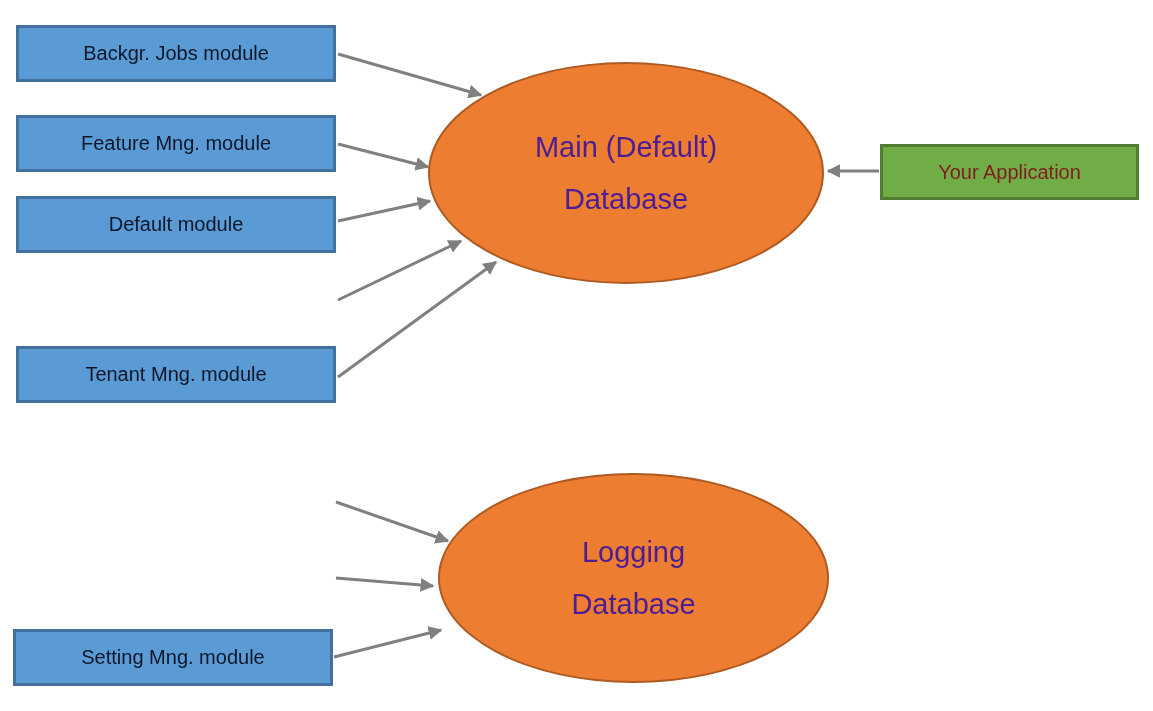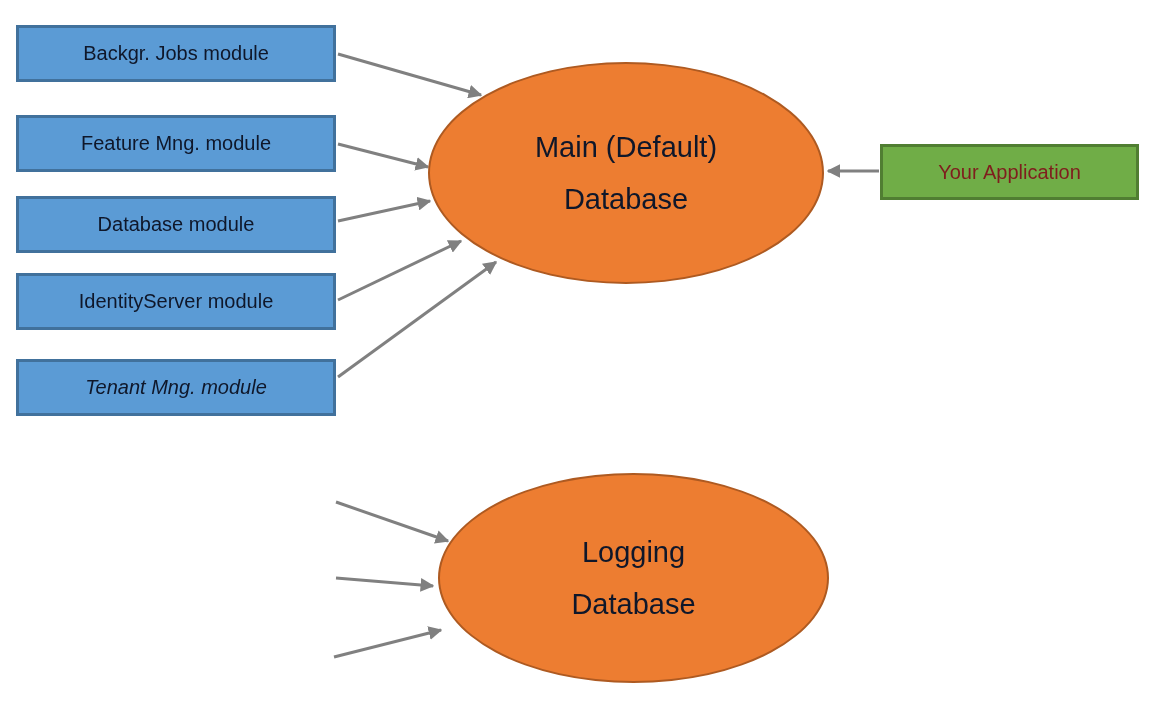--- a/index.html
+++ b/index.html
@@ -30,21 +30,21 @@
     align-items: center;
     justify-content: center;
     text-align: center;
   }
   .db-ellipse {
     position: absolute;
     box-sizing: border-box;
     background: #ED7D31;
     border: 2px solid #AE5A21;
     border-radius: 50%;
-    color: #0f172a;
+    color: #4c1d95;
     display: flex;
     flex-direction: column;
     align-items: center;
     justify-content: center;
     text-align: center;
     font-size: 29px;
     line-height: 52px;
   }
   .app-box {
     position: absolute;
@@ -58,21 +58,21 @@
     display: flex;
     align-items: center;
     justify-content: center;
     text-align: center;
   }
   
   .m-top-0 { left: 16px; top: 25px;  }
   .m-top-1 { left: 16px; top: 115px; }
   .m-top-2 { left: 16px; top: 196px; }
   .m-top-3 { left: 16px; top: 273px; }
-  .m-top-4 { left: 16px; top: 359px; font-style: italic; }
+  .m-top-4 { left: 16px; top: 346px; }
   
   .m-bot-0 { left: 13px; top: 473px; }
   .m-bot-1 { left: 13px; top: 551px; }
   .m-bot-2 { left: 13px; top: 629px; }
 
   .main-db   { left: 428px; top: 62px;  width: 396px; height: 222px; }
   .second-db { left: 438px; top: 473px; width: 391px; height: 210px; }
 </style>
 </head>
 <body>
@@ -98,29 +98,29 @@
     </g>
   </svg>
 
   <div class="module-box m-top-0">
     <span>Backgr. Jobs module</span>
   </div>
   <div class="module-box m-top-1">
     <span>Feature Mng. module</span>
   </div>
   <div class="module-box m-top-2">
-    <span>Database module</span>
-  </div>
-  <div class="module-box m-top-3">
-    <span>IdentityServer module</span>
+    <span>Default module</span>
   </div>
   <div class="module-box m-top-4">
     <span>Tenant Mng. module</span>
   </div>
 
+  <div class="module-box m-bot-2">
+    <span>Setting Mng. module</span>
+  </div>
 
   <div class="db-ellipse main-db">
     <span>Main (Default)</span>
     <span>Database</span>
   </div>
   <div class="db-ellipse second-db">
     <span>Logging</span>
     <span>Database</span>
   </div>
 

